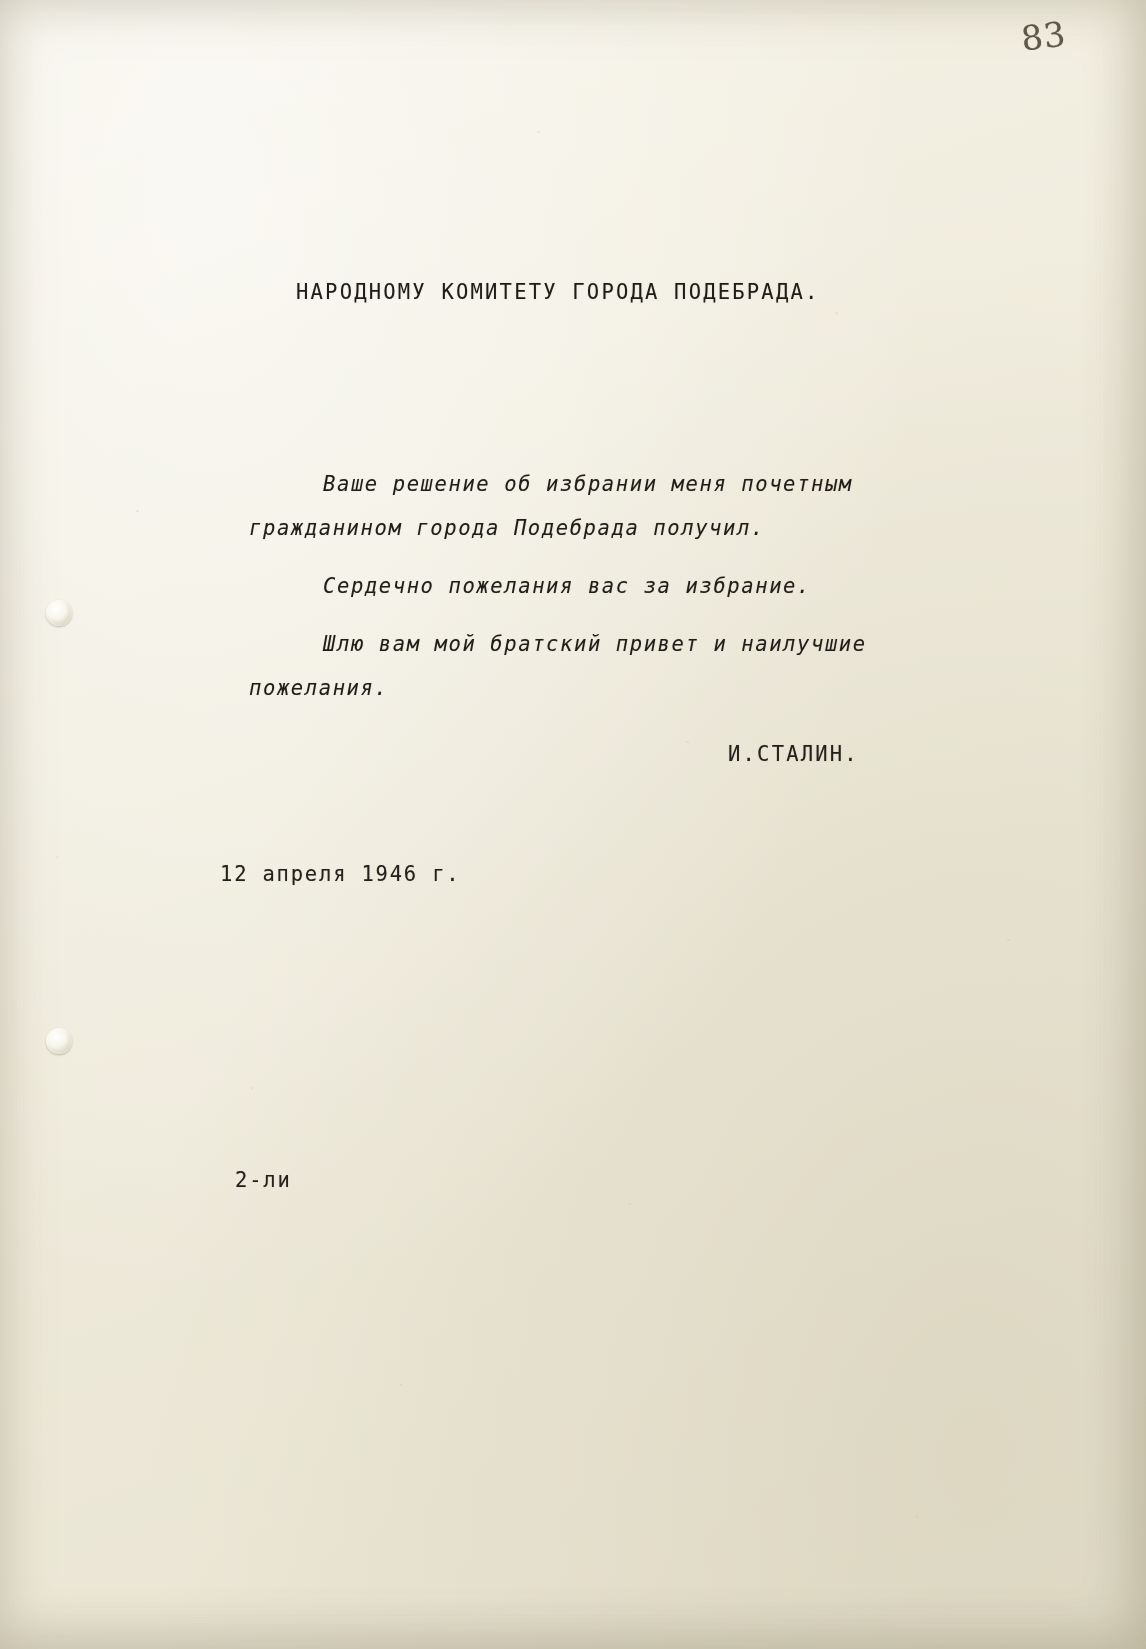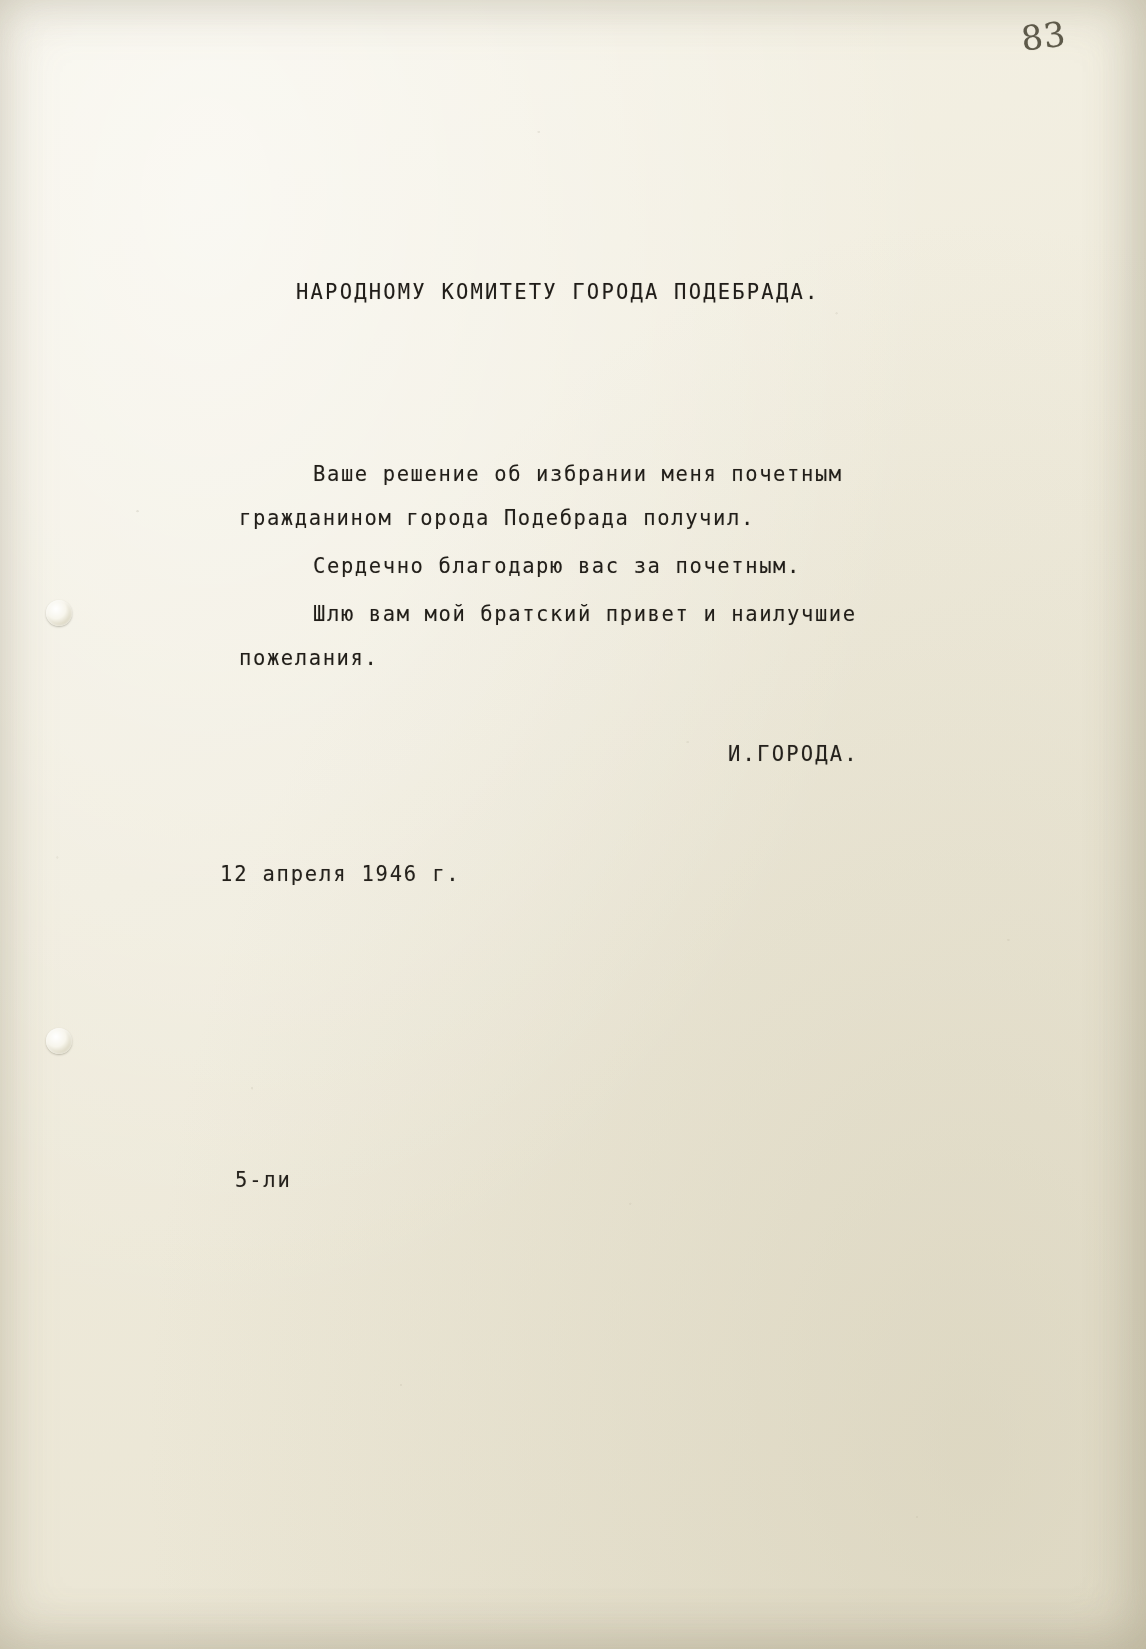--- a/index.html
+++ b/index.html
@@ -92,21 +92,21 @@
 
   .body {
     top: 448px;
     left: 235px;
     width: 760px;
     font-size: 20.5px;
     line-height: 44px;
     letter-spacing: 1.6px;
     color: #211e19;
   }
-  .body p { margin: 4px; }
+  .body p { margin: 14px; font-style: italic; }
   .indent { text-indent: 74px; }
 
   .signature {
     top: 742px;
     left: 728px;
     font-size: 20.5px;
     letter-spacing: 2.2px;
     white-space: nowrap;
   }
 
@@ -139,23 +139,23 @@
 
   <div class="hole hole-1"></div>
   <div class="hole hole-2"></div>
 
   <div class="folio">83</div>
 
   <div class="typed heading">НАРОДНОМУ КОМИТЕТУ ГОРОДА ПОДЕБРАДА.</div>
 
   <div class="typed body">
     <p class="indent">Ваше решение об избрании меня почетным гражданином города Подебрада получил.</p>
-    <p class="indent">Сердечно благодарю вас за почетным.</p>
+    <p class="indent">Сердечно пожелания вас за избрание.</p>
     <p class="indent">Шлю вам мой братский привет и наилучшие пожелания.</p>
   </div>
 
-  <div class="typed signature">И.ГОРОДА.</div>
+  <div class="typed signature">И.СТАЛИН.</div>
 
   <div class="typed datestamp">12 апреля 1946 г.</div>
 
-  <div class="typed footnote">5-ли</div>
+  <div class="typed footnote">2-ли</div>
 
 </div>
 
 </body></html>

